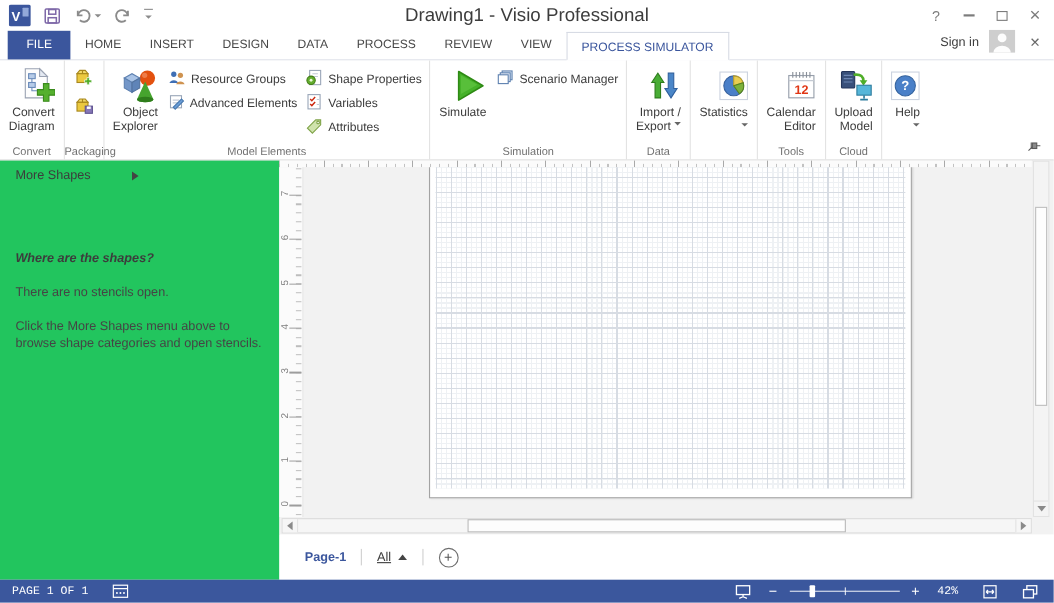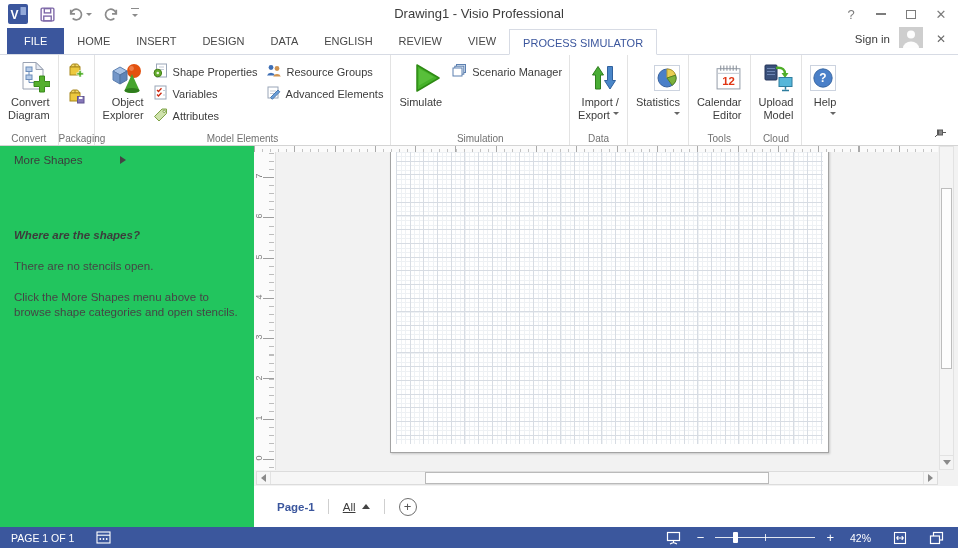--- a/index.html
+++ b/index.html
@@ -10,21 +10,21 @@
   }
 
   
   #titlebar { position:absolute; top:0; left:0; right:0; height:28px; background:#fff; }
   .qat { position:absolute; left:8px; top:3px; display:flex; align-items:center; gap:11px; height:22px; }
   .qat-btn { display:flex; align-items:center; justify-content:center; }
   .undo-wrap { display:flex; align-items:center; gap:2px; }
   .caret-tiny { width:0; height:0; border:3px solid transparent; border-top-color:#8b8b8b; margin-top:3px; }
   .qat-caret { display:flex; flex-direction:column; align-items:center; }
   .qat-caret .bar { width:8px; height:1.5px; background:#8b8b8b; margin-bottom:2px; }
-  .win-title { position:absolute; left:0; right:0; top:0; height:28px; line-height:28px; text-align:center; font-size:13px; color:#3c3c3c; pointer-events:none; }
+  .win-title { position:absolute; left:0; right:0; top:0; height:28px; line-height:28px; text-align:center; font-size:17px; color:#3c3c3c; pointer-events:none; }
   .win-controls { position:absolute; right:2px; top:0; height:28px; display:flex; align-items:center; }
   .win-btn { width:30px; height:26px; display:flex; align-items:center; justify-content:center; color:#7c7c7c; font-size:13px; }
   .min-bar { width:10px; height:1.5px; background:#7c7c7c; }
   .max-box { width:10px; height:9px; border:1.5px solid #7c7c7c; }
 
   
   #tabrow { position:absolute; top:28px; left:0; right:0; height:27px; background:#fff; border-bottom:1px solid #d7dbe4; display:flex; align-items:flex-end; }
   .tab { height:26px; line-height:26px; padding:0 13px; font-size:11px; color:#484848; white-space:nowrap; }
   .tab-file { background:#3b569d; color:#fff; padding:0 17px; margin-left:7px; }
   .tab-active { color:#3b569d; background:#fff; border:1px solid #d7dbe4; border-bottom:1px solid #fff; margin-bottom:-1px; }
@@ -95,21 +95,21 @@
   #pagebar { position:absolute; top:486px; left:254px; right:0; height:41px; background:#fff; display:flex; align-items:center; padding-left:10px; }
   .page-tab { font-size:11.5px; font-weight:bold; color:#3b569d; padding:0 13px; }
   .pb-sep { width:1px; height:15px; background:#cfcfcf; }
   .all-drop { display:flex; align-items:center; gap:6px; font-size:11.5px; color:#3c3c3c; padding:0 14px;text-decoration:underline; }
   .tri-up { width:0; height:0; border:4px solid transparent; border-bottom:5px solid #444; margin-bottom:4px; }
   .pb-sep2 { width:1px; height:15px; background:#cfcfcf; }
   .add-page { margin-left:14px; width:18px; height:18px; border:1.5px solid #6f6f6f; border-radius:50%; display:flex; align-items:center; justify-content:center; font-size:13px; color:#555; line-height:1; }
 
   
   #statusbar { position:absolute; bottom:0; left:0; right:0; height:21px; background:#3b579d; color:#fff; display:flex; align-items:center; font-size:10.5px; }
-  .sb-item { padding:0 11px; display:flex; align-items:center; height:100%; white-space:nowrap; }
+  .sb-item { padding:0 11px; display:flex; align-items:center; height:100%; white-space:nowrap;font-family:Liberation Mono, monospace; }
   .sb-right { margin-left:auto; display:flex; align-items:center; height:100%; }
   .zoom-slider { width:100px; height:100%; display:flex; align-items:center; position:relative; margin:0 6px; }
   .zs-line { width:100%; height:1px; background:rgba(255,255,255,.85); }
   .zs-mid { position:absolute; left:50%; top:7px; width:1px; height:7px; background:rgba(255,255,255,.85); }
   .zs-thumb { position:absolute; left:18px; top:5px; width:5px; height:11px; background:#fff; border-radius:1px; }
   .zoom-pm { font-size:13px; padding:0 5px; }
 </style>
 </head>
 <body>
 
@@ -159,21 +159,21 @@
     <span class="win-btn">✕</span>
   </div>
 </div>
 
 <div id="tabrow">
   <span class="tab tab-file">FILE</span>
   <span class="tab">HOME</span>
   <span class="tab">INSERT</span>
   <span class="tab">DESIGN</span>
   <span class="tab">DATA</span>
-  <span class="tab">ENGLISH</span>
+  <span class="tab">PROCESS</span>
   <span class="tab">REVIEW</span>
   <span class="tab">VIEW</span>
   <span class="tab tab-active">PROCESS SIMULATOR</span>
   <span class="signin-area">
     <span class="signin-label">Sign in</span>
     <span>
       <svg width="24" height="21" viewBox="0 0 24 21">
           <rect width="24" height="21" fill="#cecece"></rect>
           <circle cx="12" cy="7.5" r="4" fill="#fdfdfd"></circle>
           <path d="M4 21 a8 6.5 0 0 1 16 0 Z" fill="#fdfdfd"></path>
@@ -234,20 +234,43 @@
             <circle cx="21.5" cy="6.5" r="2.4" fill="#f08552" opacity="0.85"></circle>
           <path d="M3 9 l7-4 7 4 -7 4 Z" fill="#a9c3e6" stroke="#5d80b0"></path>
           <path d="M3 9 v9 l7 4 v-9 Z" fill="#7396c8" stroke="#5d80b0"></path>
           <path d="M17 9 v9 l-7 4 v-9 Z" fill="#5f84b8" stroke="#52729e"></path>
           <path d="M22 12 L29.5 28.5 a7.5 2.5 0 0 1 -15 0 Z" fill="#46a42e"></path>
           <ellipse cx="22" cy="28.5" rx="7.5" ry="2.5" fill="#2f7d1c"></ellipse>
         </svg>
       </span>
       <span class="blabel">Object</span>
       <span class="blabel">Explorer</span>
+    </div>
+    <div class="ricol">
+      <div class="ritem">
+        <span>
+          <svg width="16" height="15" viewBox="0 0 16 15">
+              <circle cx="5" cy="4.5" r="2.4" fill="#3f6fb5"></circle>
+              <path d="M1 12.5 a4.2 3.8 0 0 1 8 0 Z" fill="#3f6fb5"></path>
+              <circle cx="11" cy="5.5" r="2.4" fill="#cf9350"></circle>
+              <path d="M7.2 13.5 a4 3.6 0 0 1 7.6 0 Z" fill="#cf9350"></path>
+            </svg>
+        </span>
+        <span>Resource Groups</span>
+      </div>
+      <div class="ritem">
+        <span>
+          <svg width="15" height="15" viewBox="0 0 15 15">
+              <rect x="2" y="2" width="10" height="11" fill="#fff" stroke="#9aa6b8"></rect>
+              <path d="M4 6 h6 M4 8.5 h6" stroke="#c3cad6"></path>
+              <path d="M4.5 12.5 L12 5 l1.8 1.8 L6.3 14.3 Z" fill="#6b9ed8" stroke="#4a7ab0"></path>
+            </svg>
+        </span>
+        <span>Advanced Elements</span>
+      </div>
     </div>
     <div class="ricol">
       <div class="ritem">
         <span>
           <svg width="15" height="15" viewBox="0 0 15 15">
               <rect x="3.5" y="1" width="10" height="13" fill="#fff" stroke="#9aa6b8"></rect>
               <path d="M6 4 h5 M6 6.5 h5" stroke="#c3cad6"></path>
               <circle cx="4.8" cy="10" r="3.8" fill="#63ad2e" stroke="#417d16"></circle>
               <circle cx="4.8" cy="10" r="1.3" fill="#eaf6da"></circle>
             </svg>
@@ -267,43 +290,20 @@
       <div class="ritem">
         <span>
           <svg width="15" height="15" viewBox="0 0 15 15">
               <path d="M1.5 9.5 L9 2 h4.5 V6.5 L6 14 Z" fill="#cfe3ac" stroke="#7fa348"></path>
               <circle cx="11.2" cy="4.3" r="1.2" fill="#fff" stroke="#7fa348"></circle>
             </svg>
         </span>
         <span>Attributes</span>
       </div>
     </div>
-    <div class="ricol">
-      <div class="ritem">
-        <span>
-          <svg width="16" height="15" viewBox="0 0 16 15">
-              <circle cx="5" cy="4.5" r="2.4" fill="#3f6fb5"></circle>
-              <path d="M1 12.5 a4.2 3.8 0 0 1 8 0 Z" fill="#3f6fb5"></path>
-              <circle cx="11" cy="5.5" r="2.4" fill="#cf9350"></circle>
-              <path d="M7.2 13.5 a4 3.6 0 0 1 7.6 0 Z" fill="#cf9350"></path>
-            </svg>
-        </span>
-        <span>Resource Groups</span>
-      </div>
-      <div class="ritem">
-        <span>
-          <svg width="15" height="15" viewBox="0 0 15 15">
-              <rect x="2" y="2" width="10" height="11" fill="#fff" stroke="#9aa6b8"></rect>
-              <path d="M4 6 h6 M4 8.5 h6" stroke="#c3cad6"></path>
-              <path d="M4.5 12.5 L12 5 l1.8 1.8 L6.3 14.3 Z" fill="#6b9ed8" stroke="#4a7ab0"></path>
-            </svg>
-        </span>
-        <span>Advanced Elements</span>
-      </div>
-    </div>
     <span class="rgroup-label">Model Elements</span>
   </div>
 
   <div class="rgroup">
     <div class="bigbtn">
       <span class="bicon">
         <svg width="30" height="32" viewBox="0 0 30 32">
             <path d="M5 3 L27 16 5 29 Z" fill="#45b229" stroke="#2e8a14" stroke-width="1.5" stroke-linejoin="round"></path>
             <path d="M7 6.5 L22 15 7 23.5 Z" fill="#6bcc4c" opacity="0.5"></path>
           </svg>

